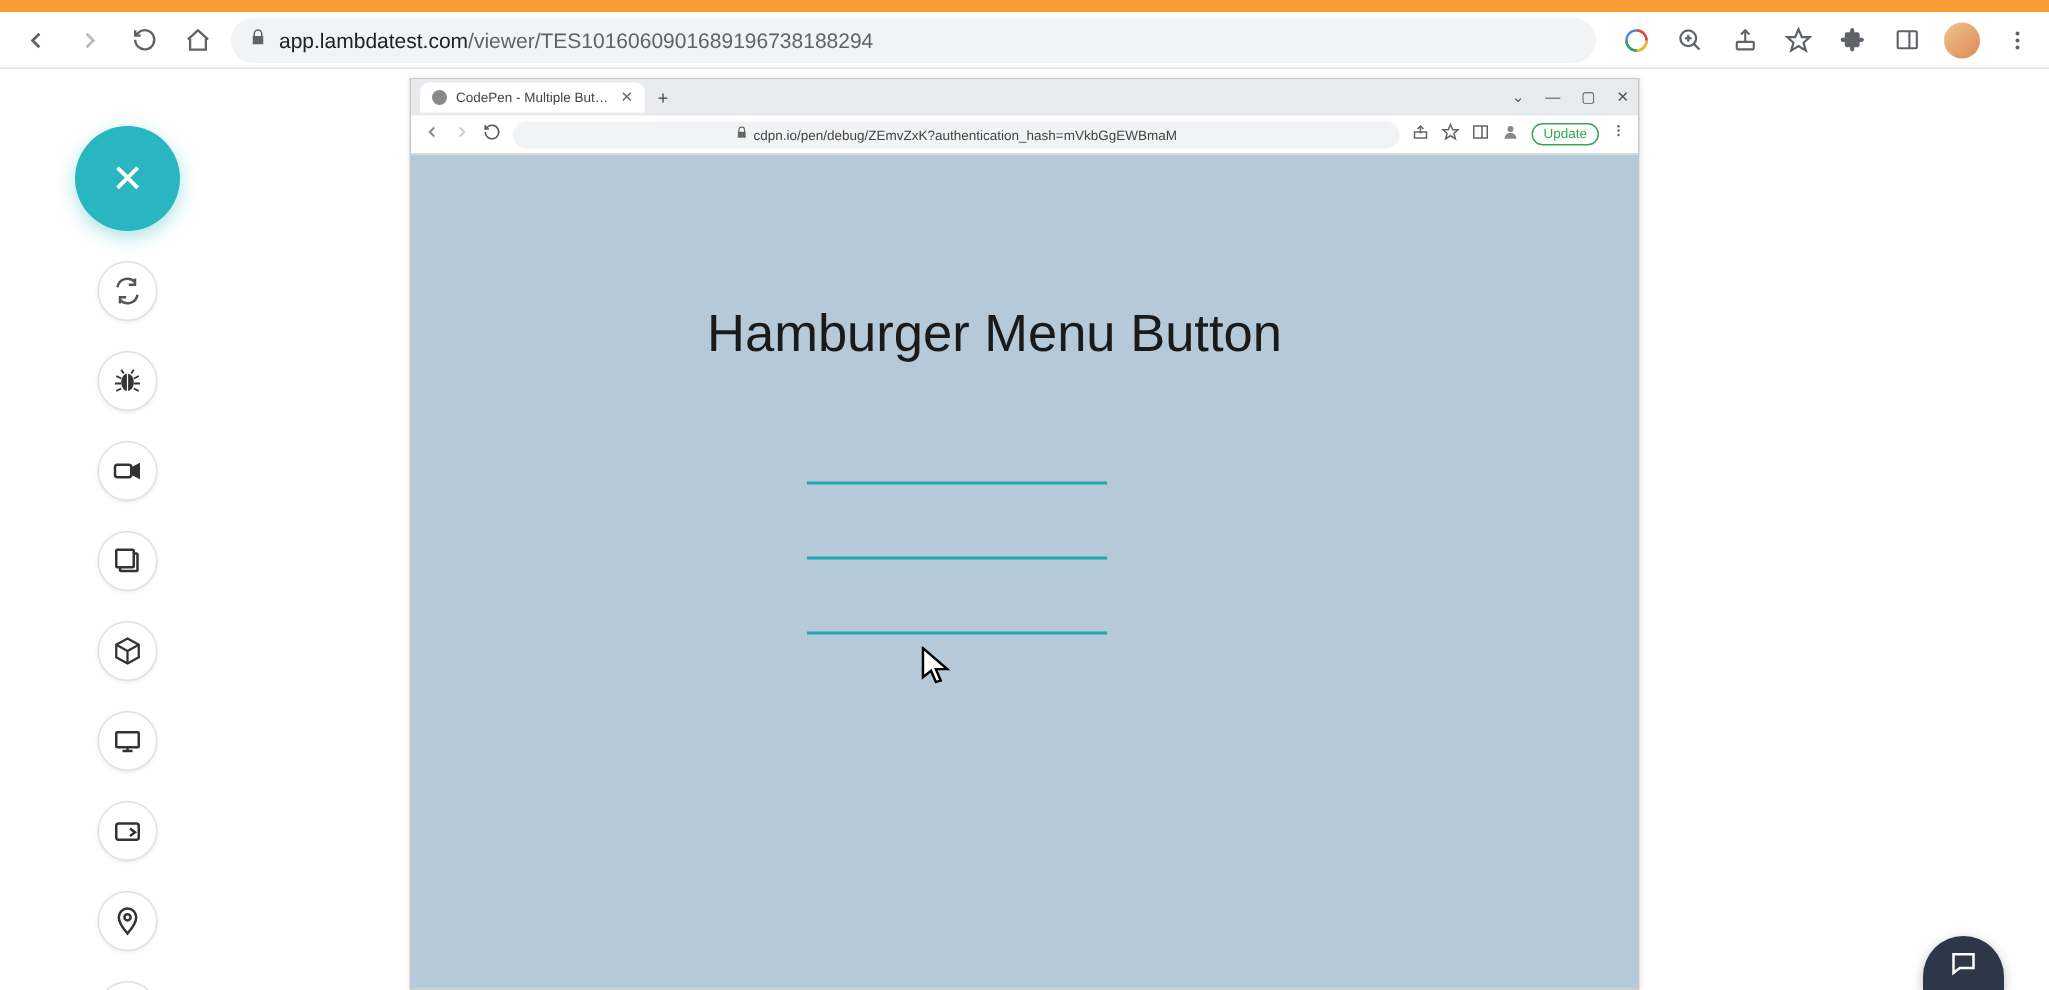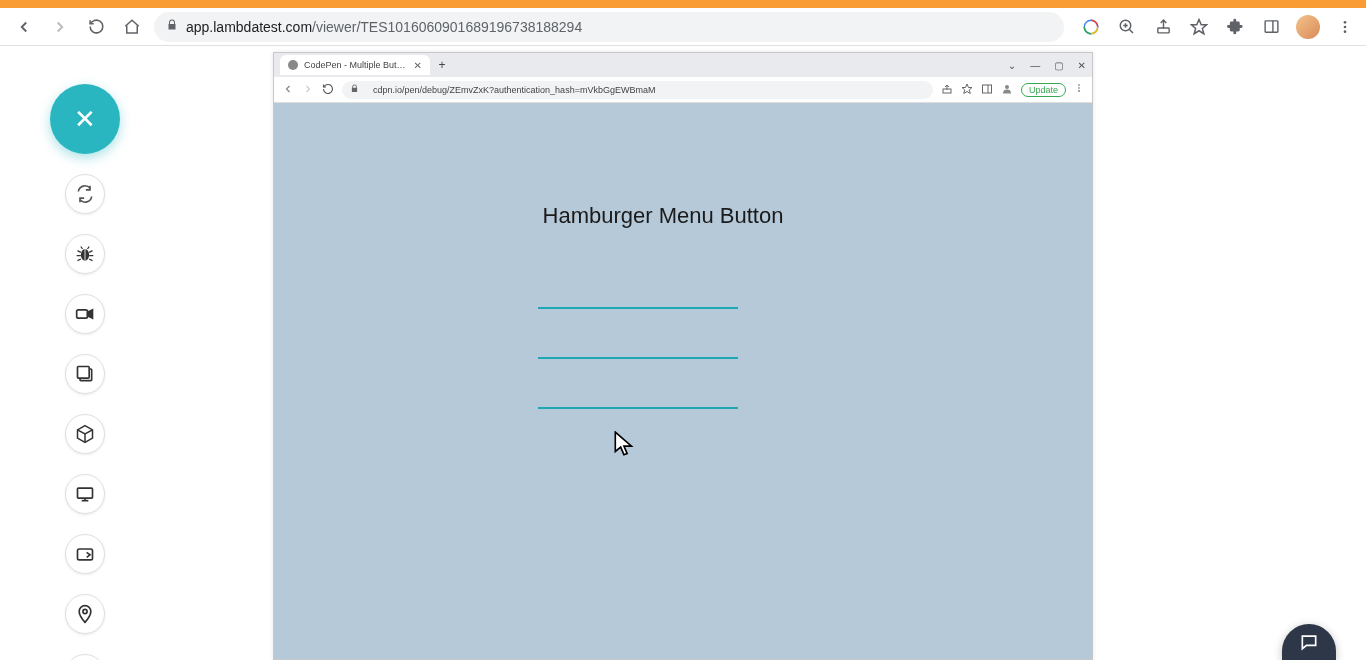--- a/index.html
+++ b/index.html
@@ -205,21 +205,22 @@
 .remote-addr-field {
   flex: 1;
   height: 18px;
   background: #f1f3f4;
   border-radius: 9px;
   display: flex;
   align-items: center;
   padding: 0 8px;
   font-size: 9px;
   color: #444;
-  gap: 14px;
+  gap: 3px;
+  justify-content: center;
 }
 .remote-right-icons {
   display: flex;
   gap: 8px;
 }
 .update-pill {
   border: 1px solid #34a853;
   color: #34a853;
   border-radius: 9px;
   padding: 1px 7px;
@@ -230,21 +231,21 @@
   width: 100%;
   height: calc(100% - 50px);
   background: #b6c9d8;
   position: relative;
   display: flex;
   flex-direction: column;
   align-items: center;
   padding-top: 100px;
 }
 .demo-heading {
-  font-size: 22px;
+  font-size: 35px;
   font-weight: 400;
   color: #1a1a1a;
   margin-bottom: 78px;
   margin-left: -40px;
 }
 .hamburger-lines {
   display: flex;
   flex-direction: column;
   gap: 48px;
   margin-left: -90px;

